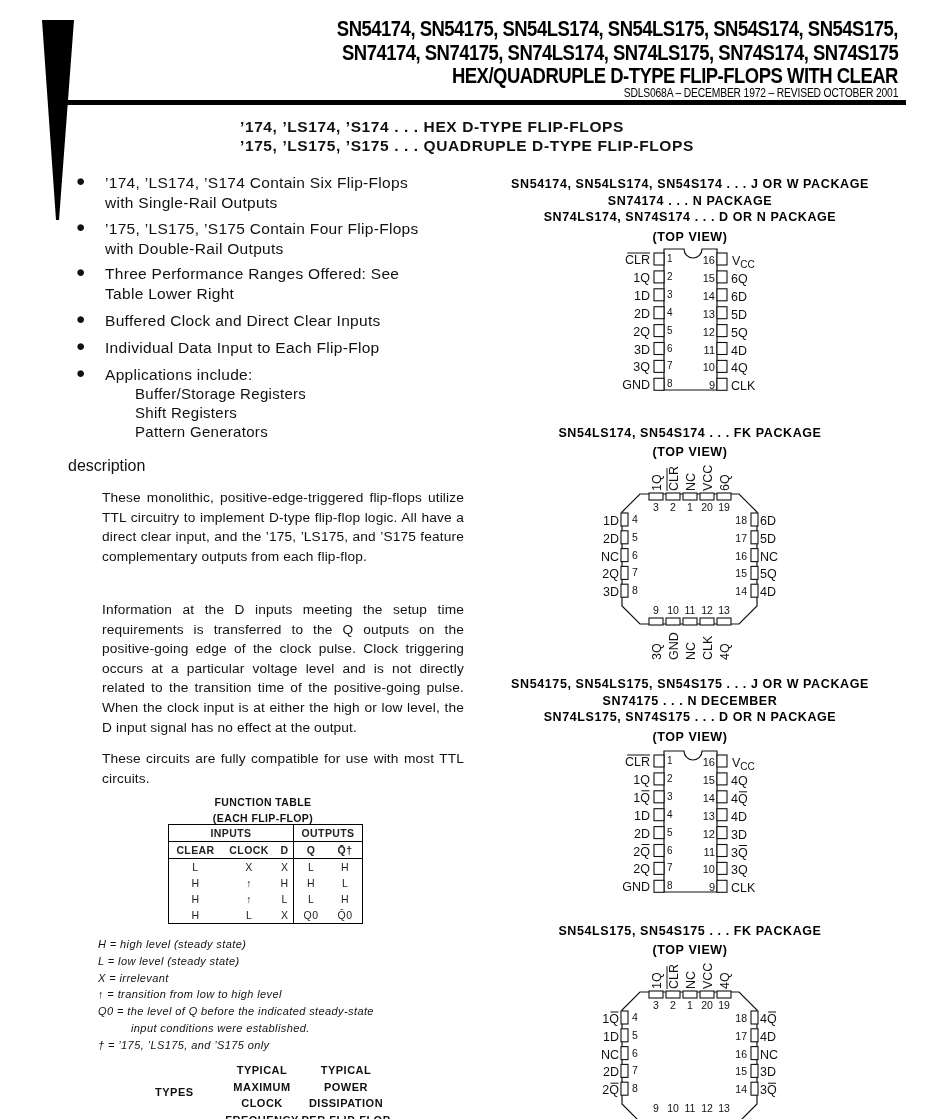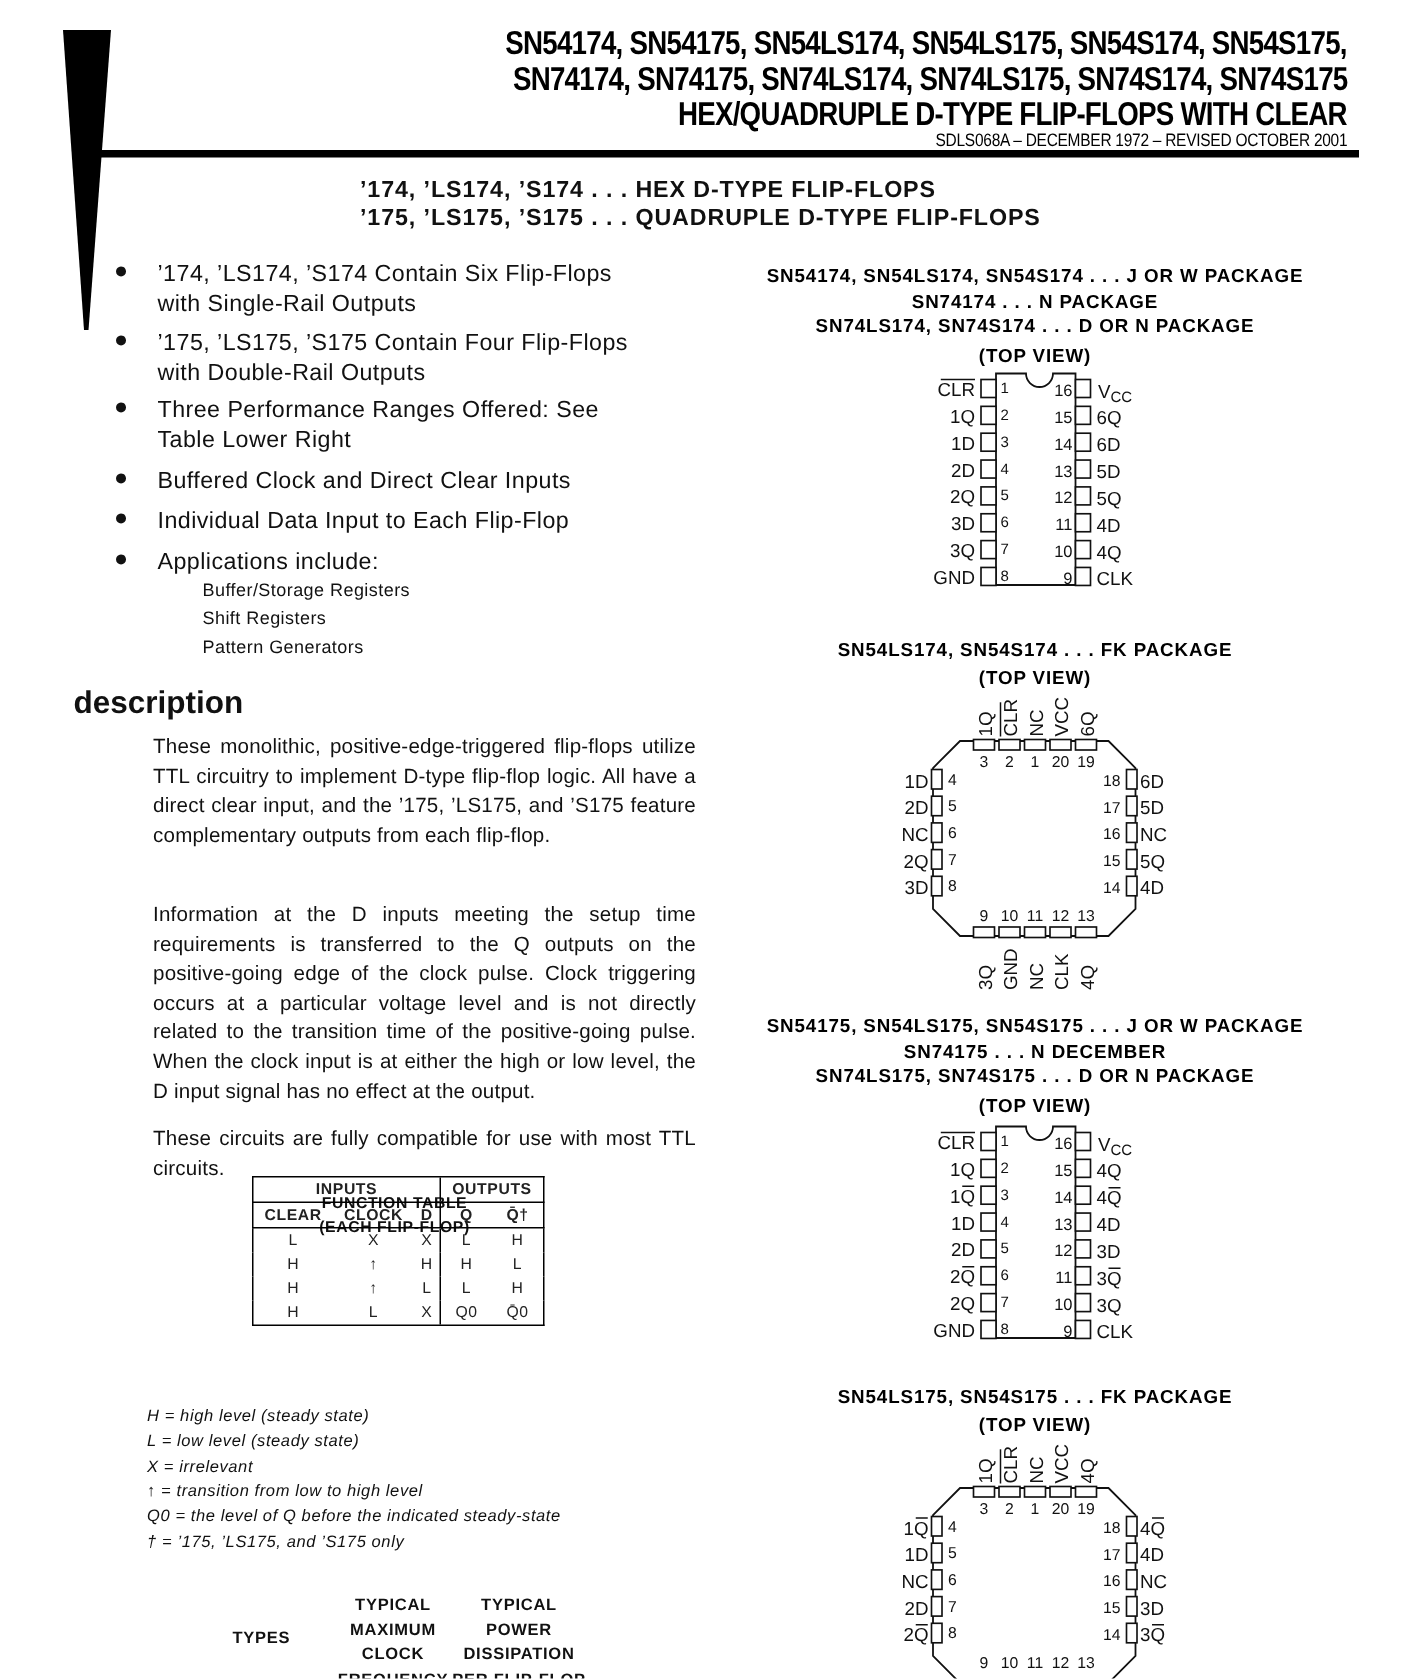--- a/index.html
+++ b/index.html
@@ -7,25 +7,25 @@
   .abs { position:absolute; }
   .hdr { right:46px; text-align:right; font-family:"Liberation Sans", sans-serif; font-weight:bold; font-stretch:condensed; color:#000; letter-spacing:-0.6px; white-space:nowrap; transform-origin:right center; }
   .hdr.l1 { top:16px; font-size:22px; transform:scaleX(0.84); }
   .hdr.l2 { top:40px; font-size:22px; transform:scaleX(0.84); }
   .hdr.l3 { top:63px; font-size:22px; transform:scaleX(0.84); }
   .hdr.doc { top:86px; font-size:12px; font-weight:normal; transform:scaleX(0.86); letter-spacing:-0.2px; }
   .rule { left:64px; top:100px; width:842px; height:5px; background:#000; }
   .subtitle { left:240px; font-size:15.5px; letter-spacing:0.6px; font-family:"Liberation Sans", sans-serif;font-weight:bold; }
   .bullet { left:76px; font-size:15.5px; font-family:"Liberation Sans", sans-serif; }
   .bitem { left:105px; font-size:15.5px; line-height:19.5px; letter-spacing:0.3px; }
-  .sub { left:135px; font-size:12px; line-height:19px; letter-spacing:0.3px; }
-  .section { left:49px; top:457px; font-size:21px; font-weight:bold; }
+  .sub { left:135px; font-size:15px; line-height:19px; letter-spacing:0.3px; }
+  .section { left:68px; top:457px; font-size:16px; font-weight:normal; }
   .para { left:102px; width:362px; font-size:13.7px; line-height:19.6px; text-align:justify; text-align-last:left; letter-spacing:0.15px; }
   .ft-title { left:168px; width:190px; text-align:center; font-size:10.5px; font-weight:bold; letter-spacing:0.4px; }
-  table.ft { position:absolute; left:168px; top:784px; border-collapse:collapse; font-size:10.5px; font-weight:bold; color:#222; }
+  table.ft { position:absolute; left:168px; top:824px; border-collapse:collapse; font-size:10.5px; font-weight:bold; color:#222; }
   table.ft td, table.ft th { text-align:center; padding:0 3px; height:16px; letter-spacing:0.4px; }
   table.ft .tb { border-top:1.5px solid #000; }
   table.ft .bb { border-bottom:1.5px solid #000; }
   table.ft .lb { border-left:1.5px solid #000; }
   table.ft .rb { border-right:1.5px solid #000; }
   table.ft td { font-weight:normal; }
   .legend { left:98px; font-size:11px; line-height:16.8px; letter-spacing:0.4px; color:#111;font-style:italic; }
   .types { font-size:11px; font-weight:bold; letter-spacing:0.5px; text-align:center; }
   .pkg { font-size:12.5px; font-weight:bold; letter-spacing:0.6px; text-align:center; width:390px; left:495px; color:#000000; }
   svg text { font-family:"Liberation Sans", sans-serif; }
@@ -129,20 +129,21 @@
   </tr>
 </tbody>
   </table>
 
 <div class="abs legend" style="top:936px">
   <div>H = high level (steady state)</div>
   <div>L = low level (steady state)</div>
   <div>X = irrelevant</div>
   <div>↑ = transition from low to high level</div>
   <div>Q0 = the level of Q before the indicated steady-state</div>
+  <div style="padding-left:33px">input conditions were established.</div>
   <div>† = ’175, ’LS175, and ’S175 only</div>
 </div>
 
 <div class="abs types" style="left:155px;top:1086px">TYPES</div>
 <div class="abs types" style="left:222px;top:1062px;width:80px;line-height:16.5px">
   <div>TYPICAL</div>
   <div>MAXIMUM</div>
   <div>CLOCK</div>
   <div>FREQUENCY</div>
 </div>

